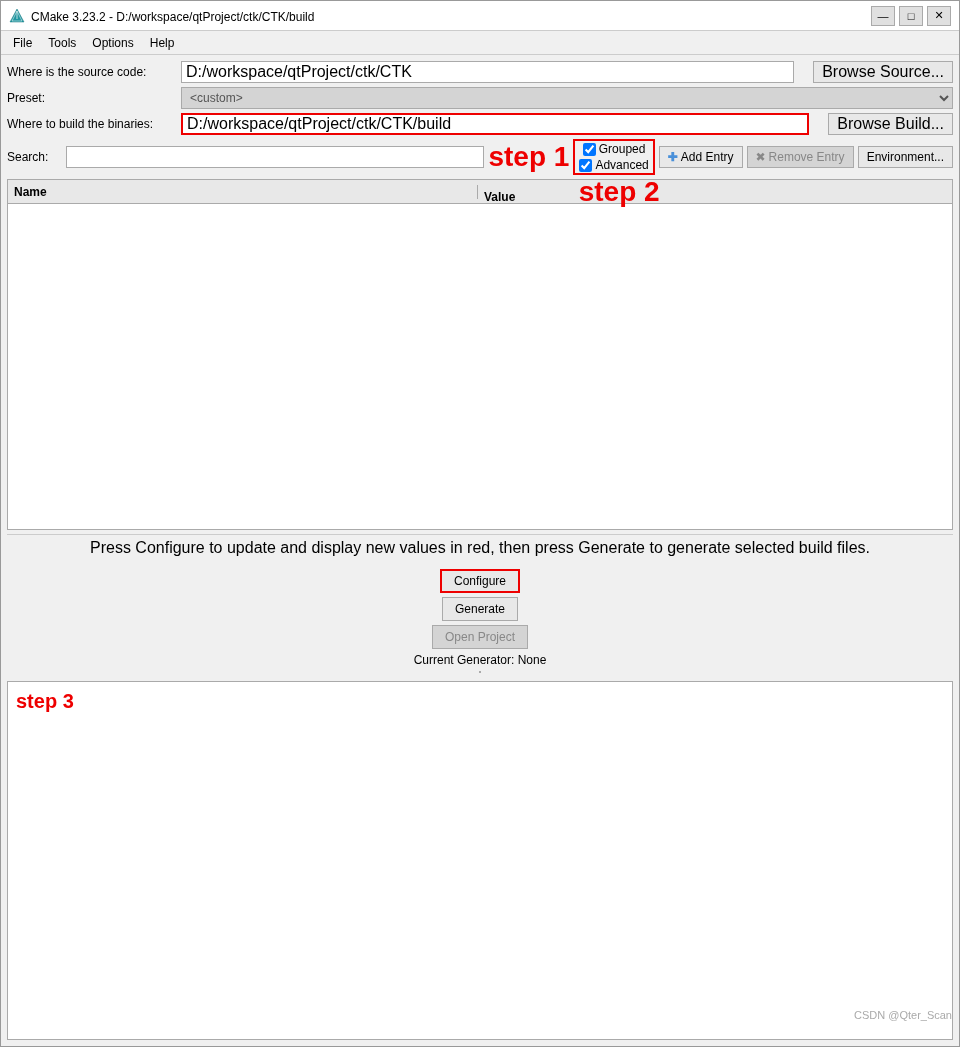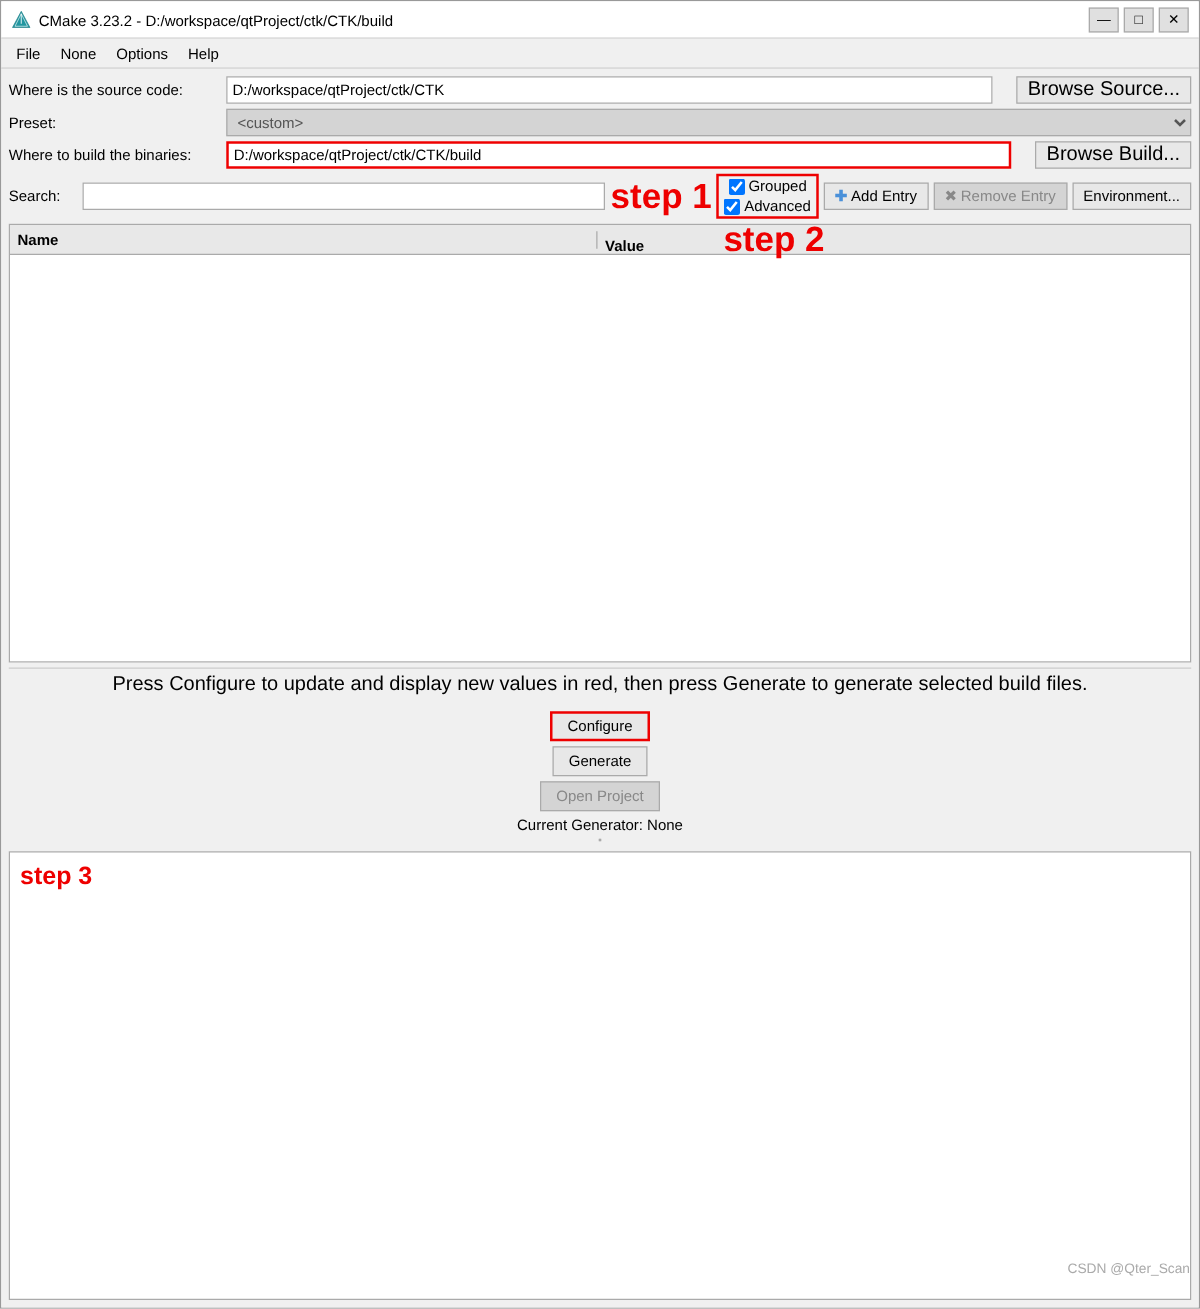--- a/index.html
+++ b/index.html
@@ -99,21 +99,21 @@
       color: #000;
       white-space: nowrap;
       min-width: 155px;
     }
 
     .form-input {
       flex: 1;
       height: 22px;
       border: 1px solid #aaa;
       padding: 2px 4px;
-      font-size: 12px;
+      font-size: 16px;
       background: white;
       color: #000;
     }
 
     .form-input.build-path {
       border: 2px solid #e00;
       background: white;
     }
 
     .browse-btn {
@@ -370,21 +370,21 @@
     </div>
     <div class="window-controls">
       <button class="win-btn">—</button>
       <button class="win-btn">□</button>
       <button class="win-btn close">✕</button>
     </div>
   </div>
 
   <div class="menu-bar">
     <span class="menu-item">File</span>
-    <span class="menu-item">None</span>
+    <span class="menu-item">Tools</span>
     <span class="menu-item">Options</span>
     <span class="menu-item">Help</span>
   </div>
 
   <div class="main-content">
 
     <div class="form-row">
       <span class="form-label">Where is the source code:</span>
       <input class="form-input" type="text" value="D:/workspace/qtProject/ctk/CTK" style="">
       <button class="browse-btn">Browse Source...</button>

